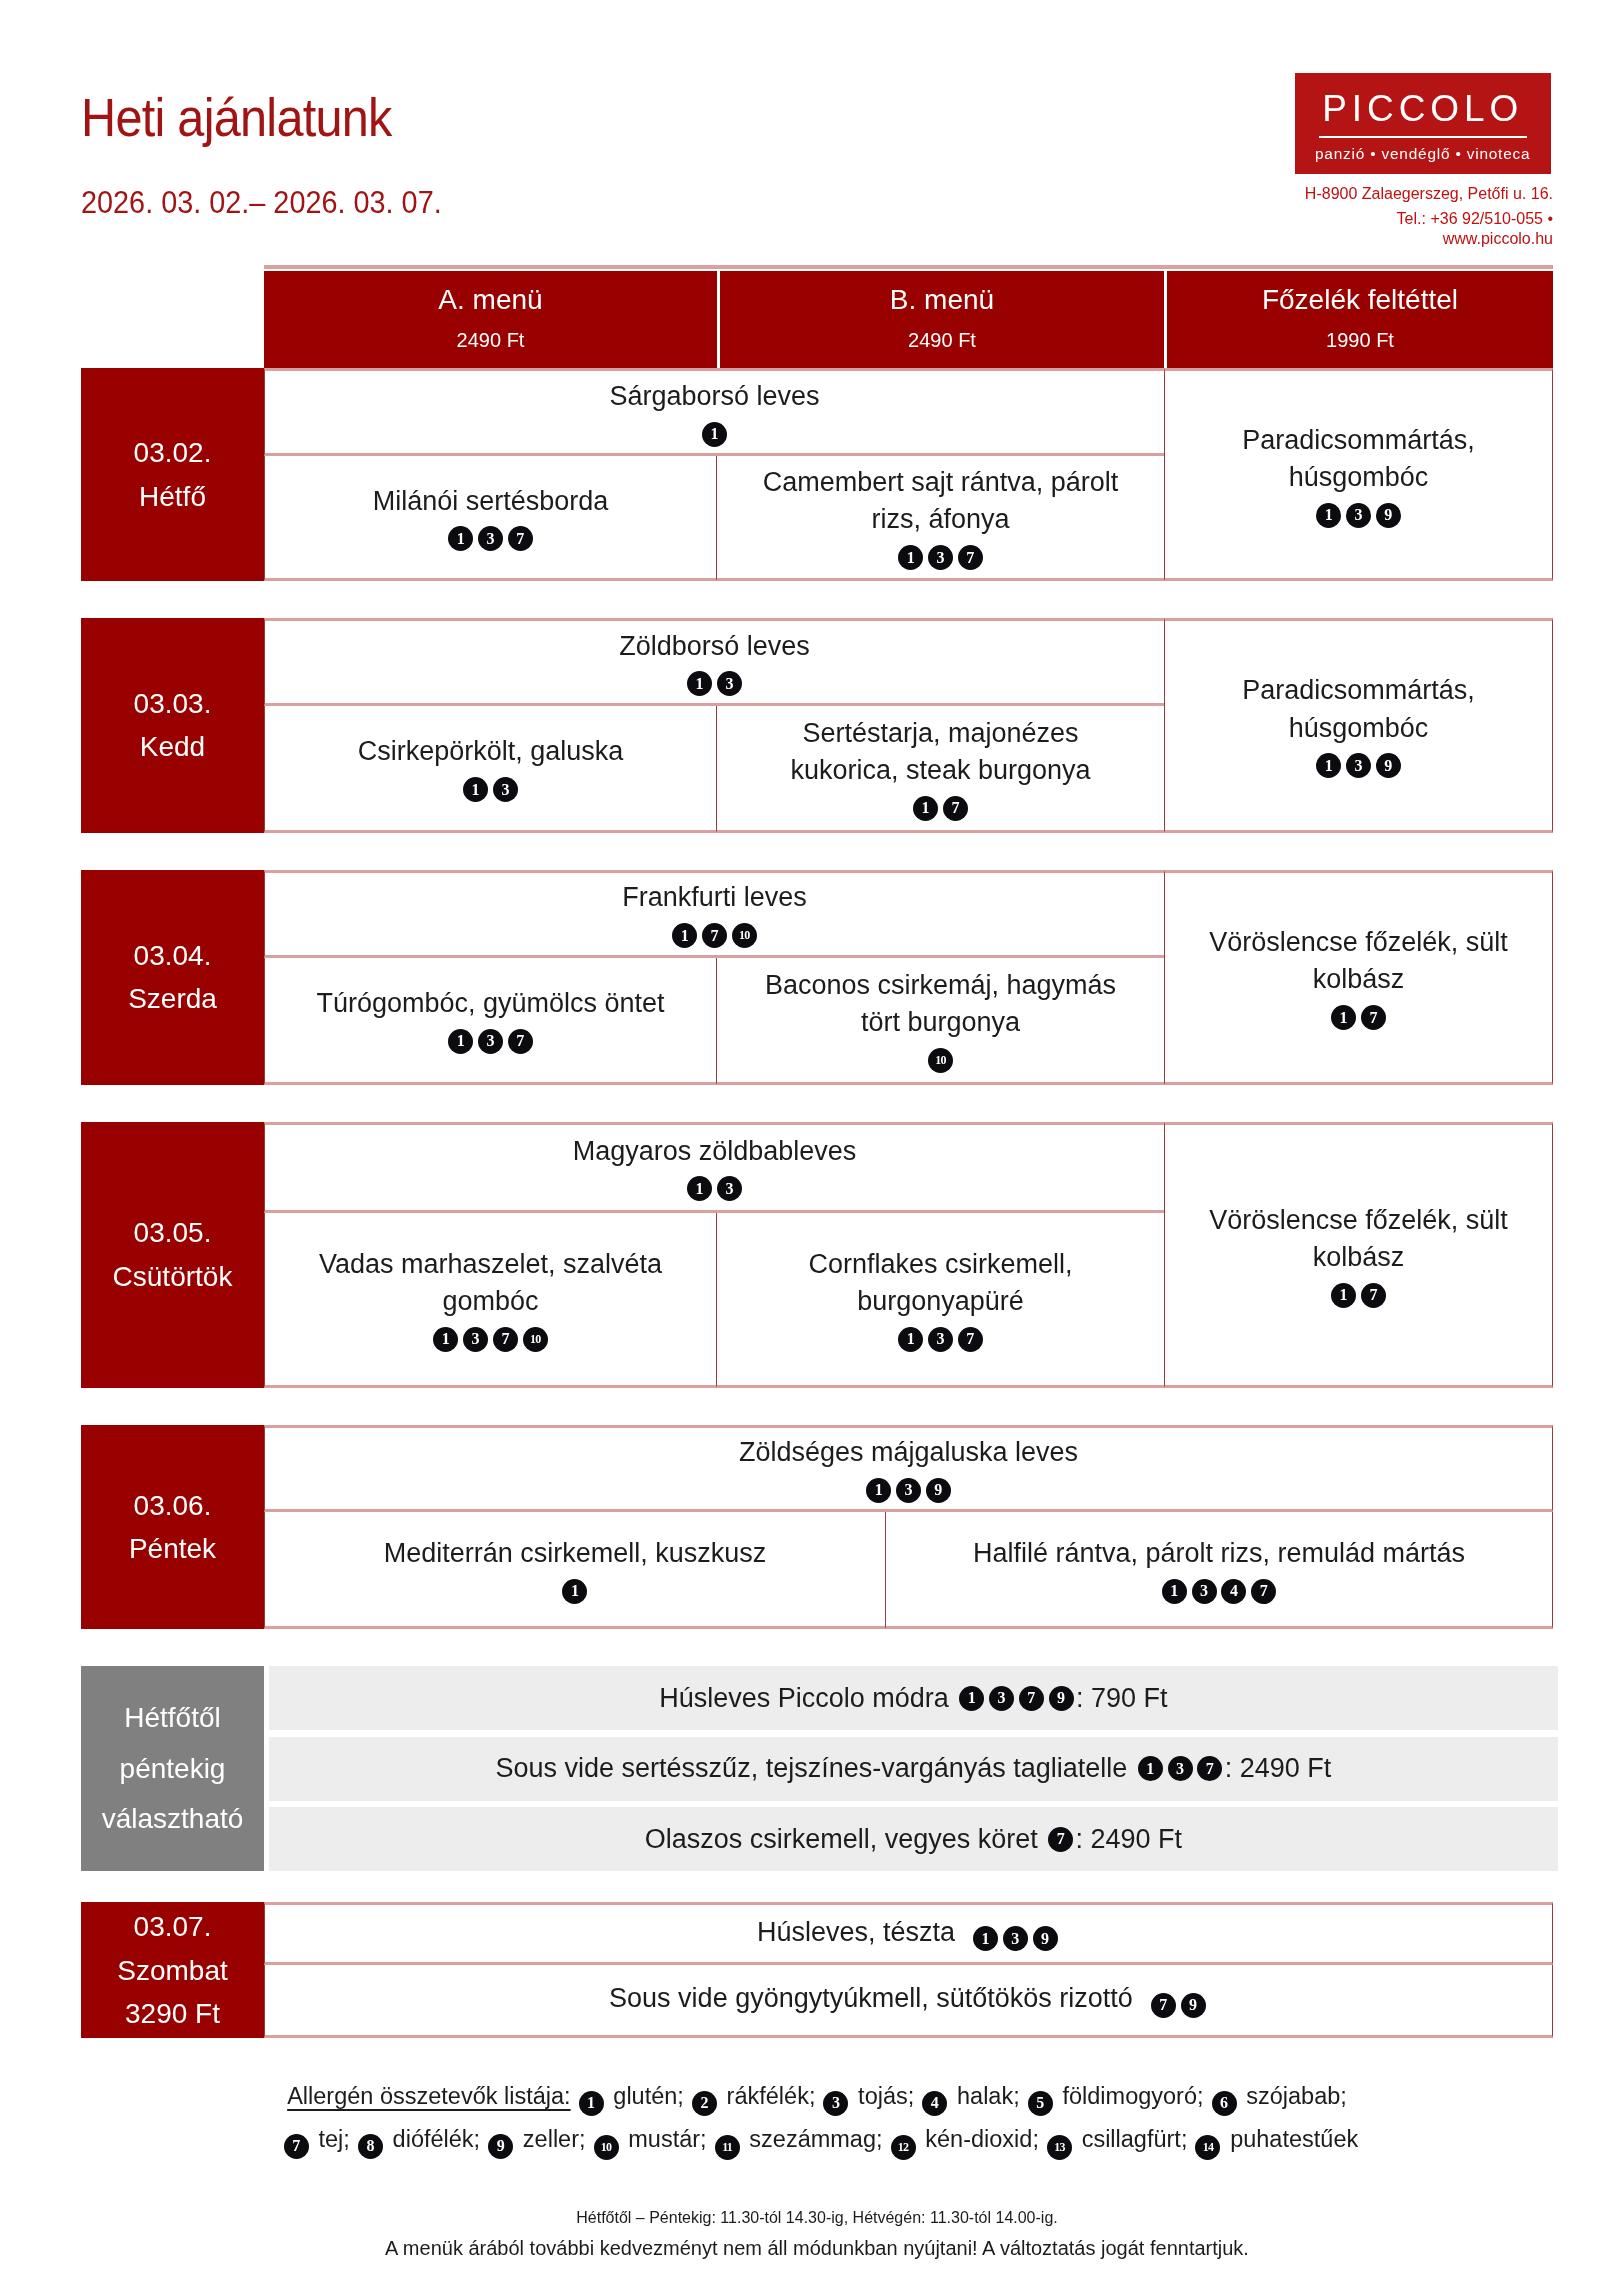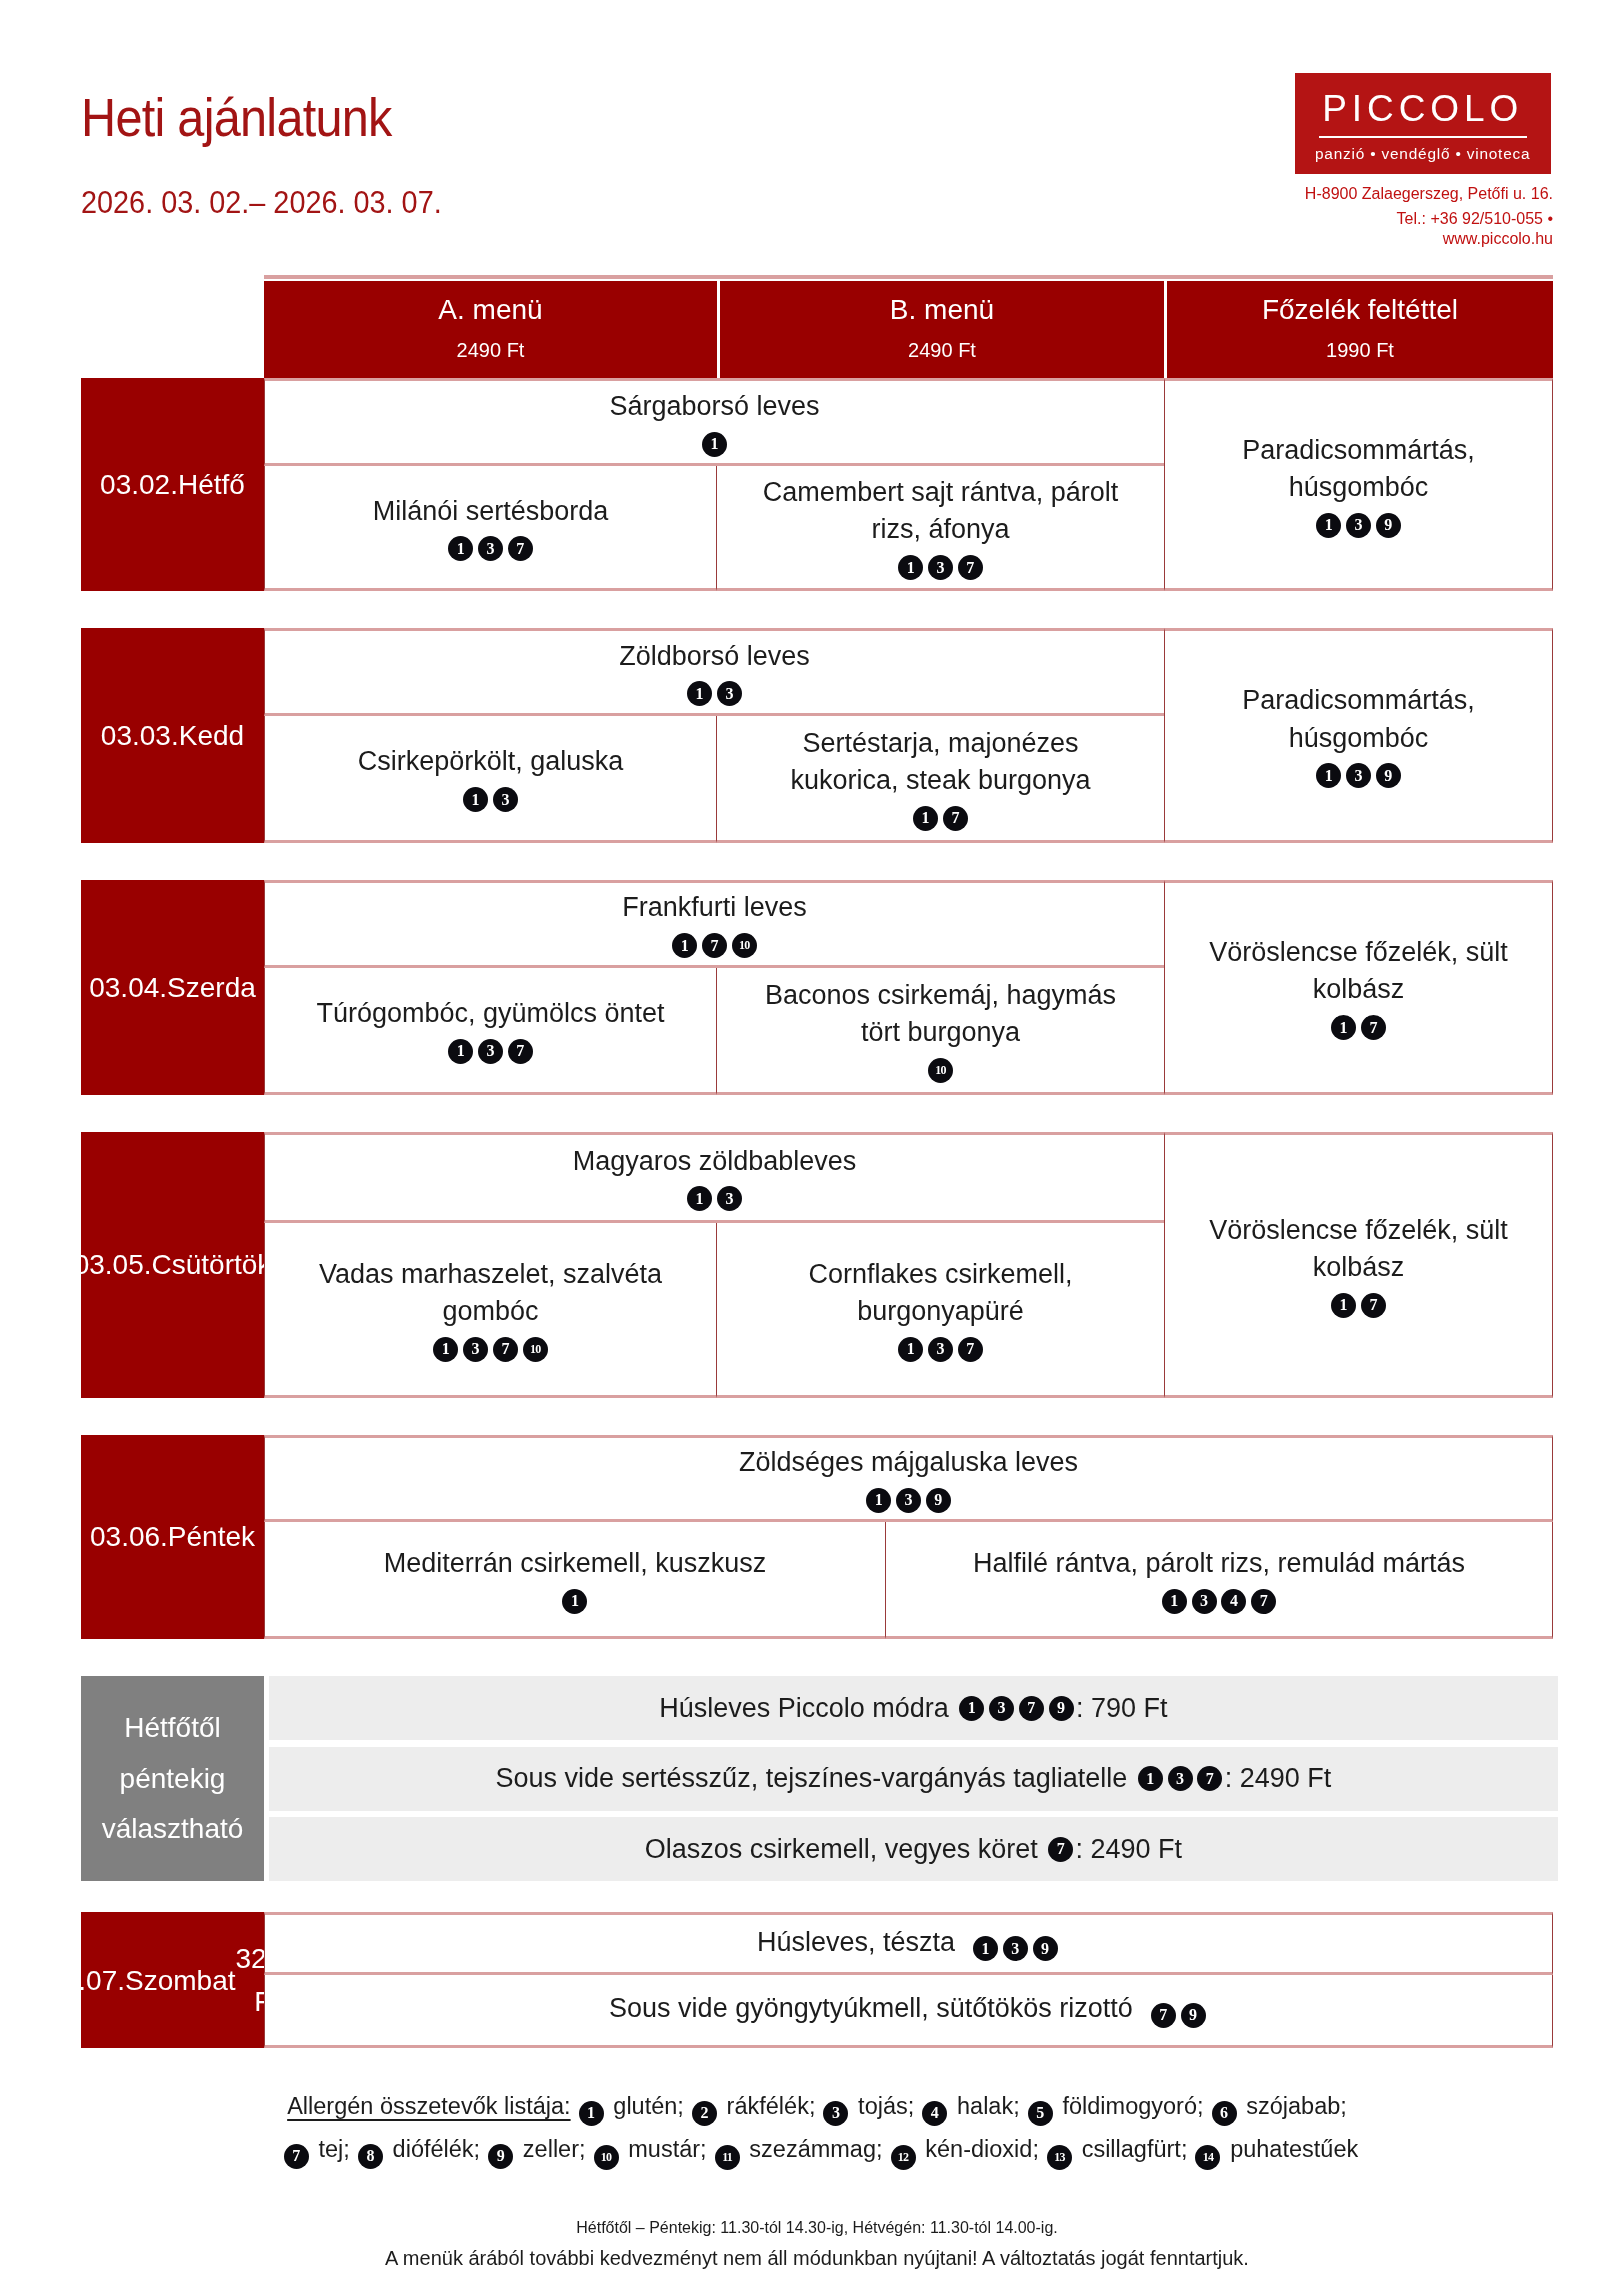--- a/index.html
+++ b/index.html
@@ -11,21 +11,21 @@
     --gray-label:#808080;
     --gray-row:#EDEDED;
     --ink:#1c1c1c;
   }
   *{box-sizing:border-box;}
   html,body{margin:0;padding:0;background:#fff;}
   body{font-family:"Liberation Sans","DejaVu Sans",sans-serif;color:var(--ink);}
   .page{width:1624px;min-height:2295px;padding:0 71px 32px 81px;background:#fff;}
 
   
-  .top{display:flex;justify-content:space-between;align-items:flex-start;padding-top:73px;margin-bottom:26px;}
+  .top{display:flex;justify-content:space-between;align-items:flex-start;padding-top:73px;margin-bottom:16px;}
   .page-title{font-size:54px;font-weight:400;color:var(--title-red);margin:13px 0 0 0;
               letter-spacing:-0.8px;transform:scaleX(.9);transform-origin:left;}
   .date-range{font-size:31px;color:var(--title-red);margin-top:37px;transform:scaleX(.93);transform-origin:left;}
   .logo-wrap{width:268px;text-align:right;}
   .logo-box{width:256px;margin-left:9.7px;background:var(--logo-red);padding:14.6px 0 11.4px;text-align:center;}
   .logo-name{font-size:37px;color:#fff;letter-spacing:4.9px;font-weight:400;}
   .logo-rule{height:1.6px;background:#fff;width:208px;margin:6.5px auto 7.3px;}
   .logo-sub{font-size:15.4px;color:#fff;letter-spacing:0.8px;}
   .logo-addr{font-size:16px;color:#C01010;margin-top:4.9px;line-height:1.25;text-align:right;}
   .logo-addr.first{margin-top:9.7px;}
@@ -40,21 +40,21 @@
 
   .day-block{display:grid;margin-bottom:37px;}
   .cols-4{grid-template-columns:183px 453px 447px 389px;}
   .cols-3{grid-template-columns:183px 622px 667px;}
   .cols-2{grid-template-columns:183px 1289px;}
 
   .cell{background:#fff;display:flex;flex-direction:column;align-items:center;justify-content:center;text-align:center;}
   .b-t{border-top:3.2px solid var(--rose-h);} .b-b{border-bottom:3.2px solid var(--rose-h);}
   .b-l{border-left:1.6px solid var(--rose-v);} .b-r{border-right:1.6px solid var(--rose-v);}
 
-  .cell-day{background:var(--dark-red);color:#fff;display:flex;flex-direction:row;
+  .cell-day{background:var(--dark-red);color:#fff;display:flex;flex-direction:column;
             align-items:center;justify-content:center;text-align:center;grid-column:1;grid-row:1/3;}
   .day-line{font-size:28px;line-height:1.55;}
 
   .item-name{font-size:27px;line-height:1.38;color:var(--ink);}
   .badges{display:inline-flex;align-items:center;justify-content:center;margin-top:6.5px;}
   .badges.inline{margin-top:0;margin-left:8px;vertical-align:-3.2px;}
   .circ{display:inline-flex;align-items:center;justify-content:center;width:25px;height:25px;border-radius:50%;
         background:#0b0b10;color:#fff;font-size:16px;font-weight:700;margin:0 2.4px;
         font-family:"Liberation Serif","DejaVu Serif",serif;}
   .circ.two{font-size:12px;letter-spacing:-0.8px;}

